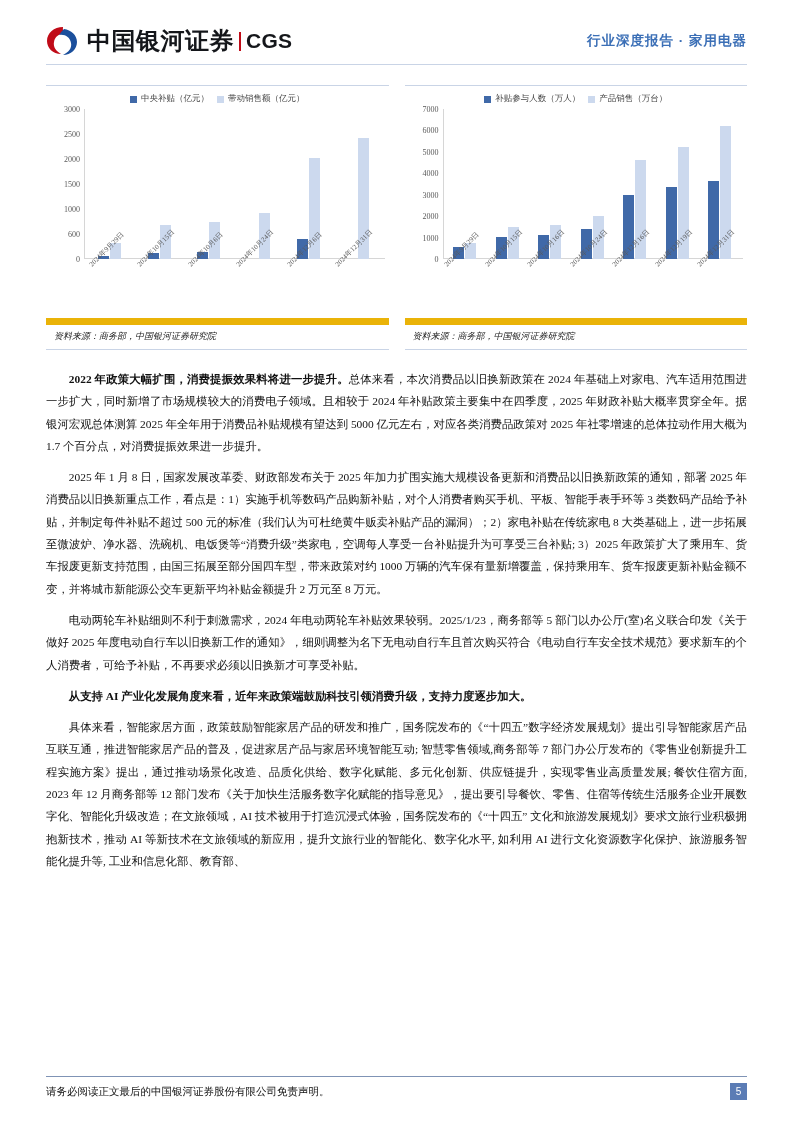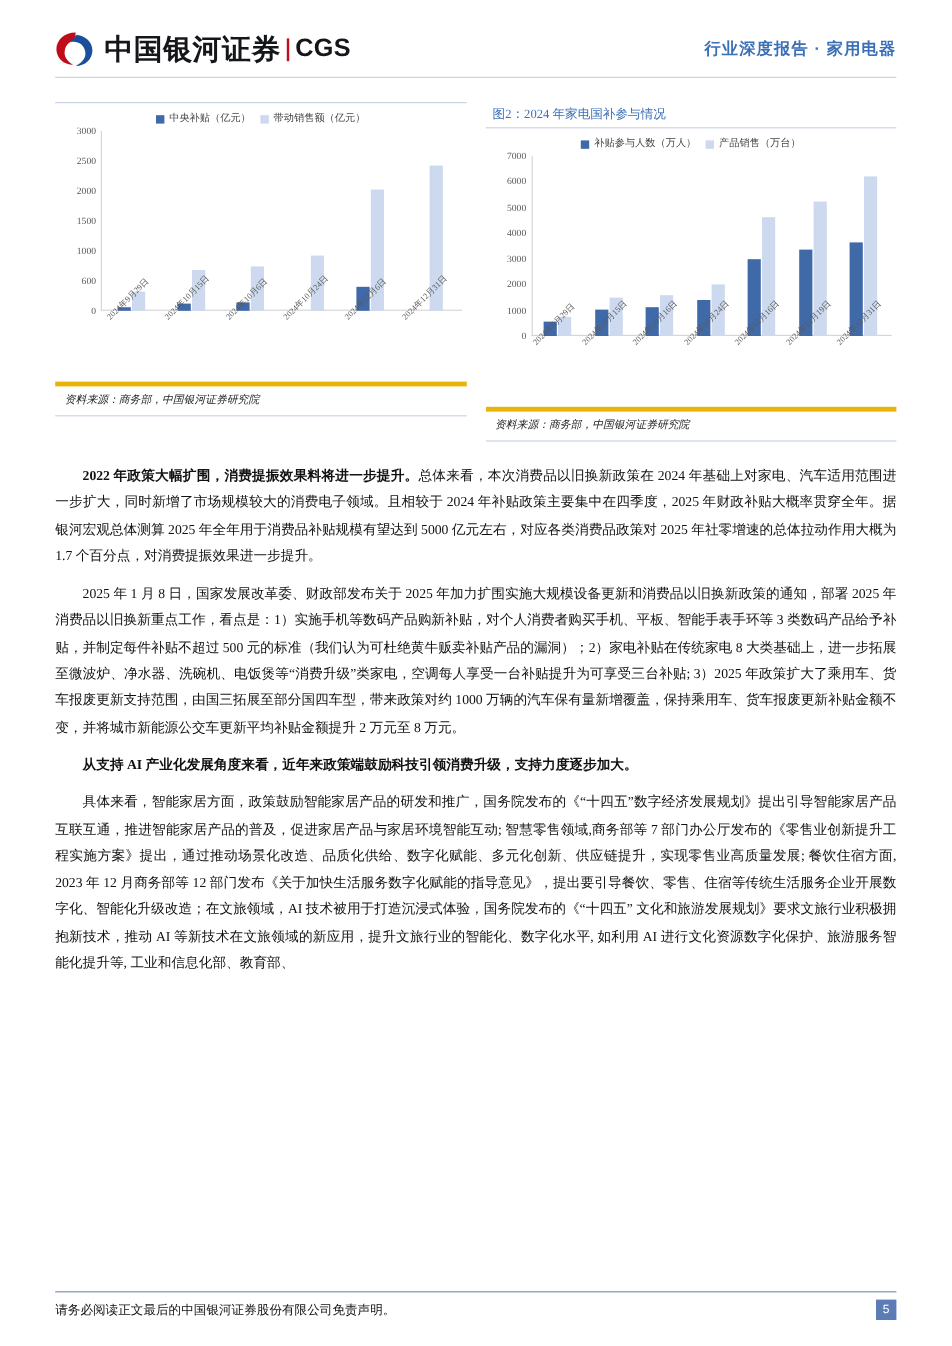--- a/index.html
+++ b/index.html
@@ -46,21 +46,21 @@
   .figure { width: 348px; }
   .fig-title {
     font-family: "Liberation Serif", serif;
     font-size: 10.5px; color: #3b6fb6; padding: 3px 2px 4px 6px;
   }
   .fig-box { border: 1px solid #c9d4e6; border-left: none; border-right: none; }
   .fig-body { height: 232px; position: relative; padding: 4px 4px 0 4px; }
   .fig-source {
     font-family: "Liberation Serif", serif;
     font-size: 9px; color: #222; font-style: italic;
-    padding: 5px 0 6px 8px; border-top: 4px solid #eab308;
+    padding: 5px 0 6px 8px; border-top: 7px solid #eab308;
   }
   .legend {
     display: flex; justify-content: center; gap: 8px;
     font-size: 8.5px; color: #444; padding-top: 3px; padding-bottom: 2px;
     font-family: "Liberation Serif", serif;
   }
   .legend-item { display: flex; align-items: center; gap: 4px; }
   .swatch { width: 7px; height: 7px; display: inline-block; }
 
   .plot { position: relative; height: 150px; margin: 2px 0 0 0; }
@@ -217,21 +217,20 @@
               <div class="xlab-slot">
                 <div class="xlab">2024年12月31日</div>
               </div>
             </div>
         </div>
         <div class="fig-source">资料来源：商务部，中国银河证券研究院</div>
       </div>
     </div>
 
     <div class="figure">
-      <div class="fig-title">图2：2024 年家电国补参与情况</div>
       <div class="fig-box">
         <div class="fig-body">
           <div class="legend">
             <span class="legend-item">
               <i class="swatch" style="background:#4069a8"></i>
               <span>补贴参与人数（万人）</span>
             </span>
             <span class="legend-item">
               <i class="swatch" style="background:#ccd9ee"></i>
               <span>产品销售（万台）</span>
@@ -307,20 +306,21 @@
         </div>
         <div class="fig-source">资料来源：商务部，中国银河证券研究院</div>
       </div>
     </div>
 
   </div>
 
   <div class="content">
     <p class="para"><span class="b">2022 年政策大幅扩围，消费提振效果料将进一步提升。</span><span>总体来看，本次消费品以旧换新政策在 2024 年基础上对家电、汽车适用范围进一步扩大，同时新增了市场规模较大的消费电子领域。且相较于 2024 年补贴政策主要集中在四季度，2025 年财政补贴大概率贯穿全年。据银河宏观总体测算 2025 年全年用于消费品补贴规模有望达到 5000 亿元左右，对应各类消费品政策对 2025 年社零增速的总体拉动作用大概为 1.7 个百分点，对消费提振效果进一步提升。</span></p>
     <p class="para">2025 年 1 月 8 日，国家发展改革委、财政部发布关于 2025 年加力扩围实施大规模设备更新和消费品以旧换新政策的通知，部署 2025 年消费品以旧换新重点工作，看点是：1）实施手机等数码产品购新补贴，对个人消费者购买手机、平板、智能手表手环等 3 类数码产品给予补贴，并制定每件补贴不超过 500 元的标准（我们认为可杜绝黄牛贩卖补贴产品的漏洞）；2）家电补贴在传统家电 8 大类基础上，进一步拓展至微波炉、净水器、洗碗机、电饭煲等“消费升级”类家电，空调每人享受一台补贴提升为可享受三台补贴; 3）2025 年政策扩大了乘用车、货车报废更新支持范围，由国三拓展至部分国四车型，带来政策对约 1000 万辆的汽车保有量新增覆盖，保持乘用车、货车报废更新补贴金额不变，并将城市新能源公交车更新平均补贴金额提升 2 万元至 8 万元。</p>
+    <p class="para">电动两轮车补贴细则不利于刺激需求，2024 年电动两轮车补贴效果较弱。2025/1/23，商务部等 5 部门以办公厅(室)名义联合印发《关于做好 2025 年度电动自行车以旧换新工作的通知》，细则调整为名下无电动自行车且首次购买符合《电动自行车安全技术规范》要求新车的个人消费者，可给予补贴，不再要求必须以旧换新才可享受补贴。</p>
     <p class="para bold-head">从支持 AI 产业化发展角度来看，近年来政策端鼓励科技引领消费升级，支持力度逐步加大。</p>
     <p class="para">具体来看，智能家居方面，政策鼓励智能家居产品的研发和推广，国务院发布的《“十四五”数字经济发展规划》提出引导智能家居产品互联互通，推进智能家居产品的普及，促进家居产品与家居环境智能互动; 智慧零售领域,商务部等 7 部门办公厅发布的《零售业创新提升工程实施方案》提出，通过推动场景化改造、品质化供给、数字化赋能、多元化创新、供应链提升，实现零售业高质量发展; 餐饮住宿方面, 2023 年 12 月商务部等 12 部门发布《关于加快生活服务数字化赋能的指导意见》，提出要引导餐饮、零售、住宿等传统生活服务企业开展数字化、智能化升级改造；在文旅领域，AI 技术被用于打造沉浸式体验，国务院发布的《“十四五” 文化和旅游发展规划》要求文旅行业积极拥抱新技术，推动 AI 等新技术在文旅领域的新应用，提升文旅行业的智能化、数字化水平, 如利用 AI 进行文化资源数字化保护、旅游服务智能化提升等, 工业和信息化部、教育部、</p>
   </div>
 
   <div class="footer">
     <div class="footer-rule"></div>
     <div class="footer-row">
       <div class="footer-text">请务必阅读正文最后的中国银河证券股份有限公司免责声明。</div>
       <div class="page-badge">5</div>
     </div>

